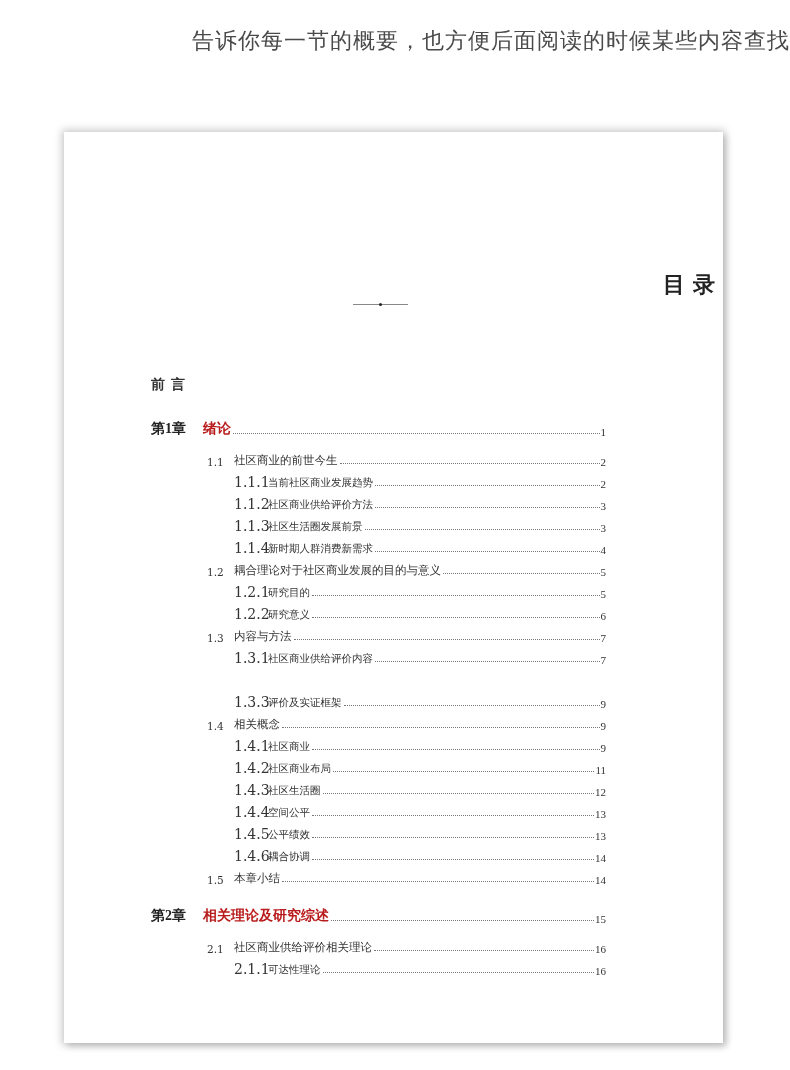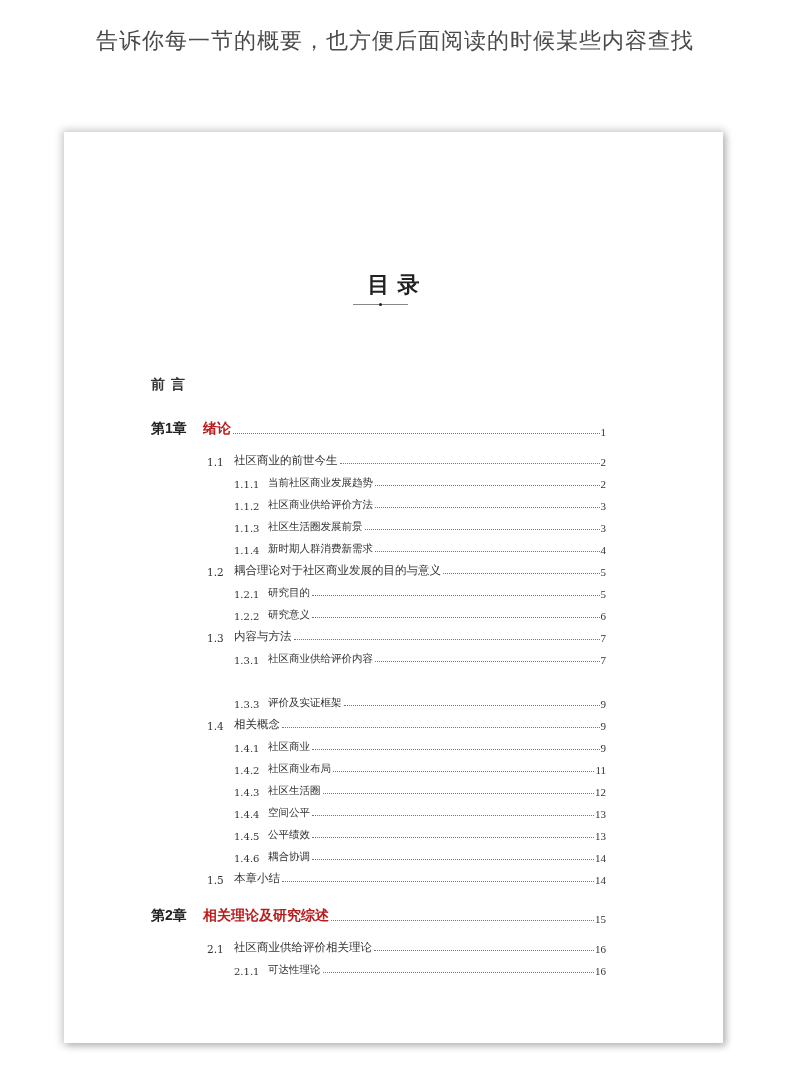--- a/index.html
+++ b/index.html
@@ -12,41 +12,41 @@
       height: 1070px;
       position: relative;
       overflow: hidden;
       font-family: "DejaVu Sans", "Liberation Sans", sans-serif;
     }
     .caption {
       position: absolute;
       top: 26px;
       left: 0;
       width: 790px;
-      text-align: center;
+      text-align: right;
       font-family: "DejaVu Sans", sans-serif;
       font-size: 22px;
       color: #4a4a4a;
       letter-spacing: 1px;
     }
     .page {
       position: absolute;
       left: 64px;
       top: 132px;
       width: 659px;
       height: 911px;
       background: #ffffff;
       box-shadow: 0 0 8px 2px rgba(0,0,0,0.22), 4px 4px 6px rgba(0,0,0,0.12);
     }
     .toc-title {
       position: absolute;
       top: 138px;
       left: 0;
       width: 100%;
-      text-align: center;
+      text-align: right;
       font-family: "DejaVu Sans", sans-serif;
       font-weight: bold;
       font-size: 22px;
       color: #222;
       letter-spacing: 8px;
       text-indent: 8px;
     }
     .title-rule {
       position: absolute;
       top: 172px;
@@ -104,21 +104,21 @@
       text-align: right;
     }
     
     .lvl1 {
       left: 87px;
       width: 455px;
       font-size: 14px;
     }
     .lvl1 .num {
       width: 52px;
-      font-family: Liberation Sans, sans-serif;
+      font-family: Liberation Serif, serif;
       font-weight: bold;
       color: #222;
     }
     .lvl1 .label {
       font-family: "DejaVu Sans", sans-serif;
       font-weight: bold;
       color: #b91c1c;
     }
     .lvl1 .page-num { font-size: 11px; }
     
@@ -133,21 +133,21 @@
     }
     .lvl2 .page-num { font-size: 11px; }
     
     .lvl3 {
       left: 170px;
       width: 372px;
       font-size: 10.5px;
     }
     .lvl3 .num {
       width: 34px;
-      font-size: 10px;
+      font-size: 14px;
     }
     .lvl3 .page-num { font-size: 11px; }
   </style>
 </head>
 <body>
 
 <div class="caption">告诉你每一节的概要，也方便后面阅读的时候某些内容查找</div>
 
 <div class="page">
   <div class="toc-title">目录</div>

